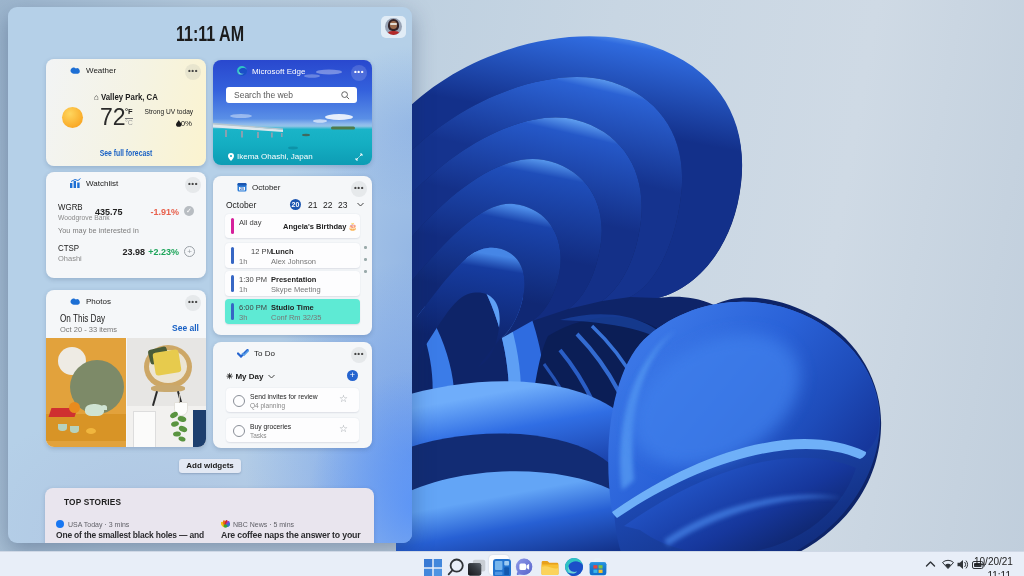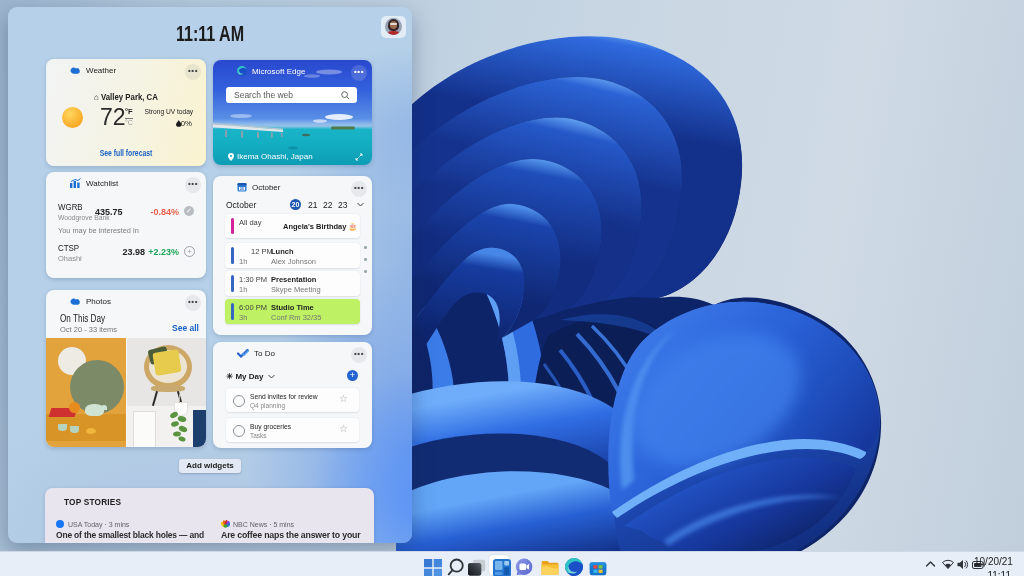--- a/index.html
+++ b/index.html
@@ -246,21 +246,21 @@
             <rect x="3.6" y="3" width="2.4" height="7" fill="#1d6fd4"></rect>
       <rect x="7.2" y="4.5" width="2.4" height="5.5" fill="#1d6fd4"></rect>
       <path d="M1 3.5 L5 1.5 L8 2.5 L10.5 0.5" stroke="#1d6fd4" stroke-width="1" fill="none"></path>
           </svg>
           <span>Watchlist</span>
         </div>
     <div class="dots">•••</div>
     <div class="abs" style="left:12px;top:30px;font-size:9px;color:#222;transform:scaleX(0.88);transform-origin:0 0;">WGRB</div>
     <div class="abs" style="left:12px;top:41px;font-size:7.5px;color:#8a8a8a;transform:scaleX(0.9);transform-origin:0 0;white-space:nowrap;">Woodgrove Bank</div>
     <div class="abs" style="left:49px;top:35px;width:50px;text-align:left;font-size:9px;font-weight:bold;color:#222;">435.75</div>
-    <div class="abs" style="left:99px;top:35px;width:34px;text-align:right;font-size:9px;font-weight:bold;color:#e8604c;">-0.84%</div>
+    <div class="abs" style="left:99px;top:35px;width:34px;text-align:right;font-size:9px;font-weight:bold;color:#e8604c;">-1.91%</div>
     <div class="abs" style="left:138px;top:34px;width:10px;height:10px;border-radius:50%;background:#b8bdc2;color:#fff;font-size:7px;text-align:center;line-height:10px;">✓</div>
     <div class="abs" style="left:12px;top:54px;font-size:8px;color:#7d7d7d;transform:scaleX(0.92);transform-origin:0 0;white-space:nowrap;">You may be interested in</div>
     <div class="abs" style="left:12px;top:71px;font-size:9px;color:#222;transform:scaleX(0.88);transform-origin:0 0;">CTSP</div>
     <div class="abs" style="left:12px;top:82px;font-size:7.5px;color:#8a8a8a;">Ohashi</div>
     <div class="abs" style="left:49px;top:75px;width:50px;text-align:right;font-size:9px;font-weight:bold;color:#222;">23.98</div>
     <div class="abs" style="left:99px;top:75px;width:34px;text-align:right;font-size:9px;font-weight:bold;color:#1da55a;">+2.23%</div>
     <div class="abs" style="left:138px;top:74px;width:9px;height:9px;border-radius:50%;border:0.8px solid #9aa0a6;color:#9aa0a6;font-size:8px;text-align:center;line-height:9px;">+</div>
   </div>
 
   <div class="card" style="left:205px;top:169px;width:159px;height:159px;">
@@ -296,21 +296,21 @@
       <div class="abs" style="left:46px;top:4px;font-size:7.5px;font-weight:bold;color:#222;">Lunch</div>
       <div class="abs" style="left:46px;top:14px;font-size:7.5px;color:#777;">Alex Johnson</div>
     </div>
     <div class="abs" style="left:12px;top:95px;width:135px;height:25px;background:#fdfdfe;border-radius:4px;box-shadow:0 0.5px 1.5px rgba(40,60,100,0.12);">
       <div class="abs" style="left:6px;top:4px;width:3px;height:17px;border-radius:2px;background:#3666c4;"></div>
       <div class="abs" style="left:14px;top:4px;font-size:7.5px;color:#444;">1:30 PM</div>
       <div class="abs" style="left:14px;top:14px;font-size:7.5px;color:#777;">1h</div>
       <div class="abs" style="left:46px;top:4px;font-size:7.5px;font-weight:bold;color:#222;">Presentation</div>
       <div class="abs" style="left:46px;top:14px;font-size:7.5px;color:#777;">Skype Meeting</div>
     </div>
-    <div class="abs" style="left:12px;top:123px;width:135px;height:25px;background:#bef264;border-radius:4px;box-shadow:0 0.5px 1.5px rgba(40,60,100,0.12);">
+    <div class="abs" style="left:12px;top:123px;width:135px;height:25px;background:#5eead4;border-radius:4px;box-shadow:0 0.5px 1.5px rgba(40,60,100,0.12);">
       <div class="abs" style="left:6px;top:4px;width:3px;height:17px;border-radius:2px;background:#3666c4;"></div>
       <div class="abs" style="left:14px;top:4px;font-size:7.5px;color:#444;">6:00 PM</div>
       <div class="abs" style="left:14px;top:14px;font-size:7.5px;color:#777;">3h</div>
       <div class="abs" style="left:46px;top:4px;font-size:7.5px;font-weight:bold;color:#222;">Studio Time</div>
       <div class="abs" style="left:46px;top:14px;font-size:7.5px;color:#777;">Conf Rm 32/35</div>
     </div>
     <div class="abs" style="left:151px;top:70px;width:2.5px;height:2.5px;border-radius:50%;background:#9aa;"></div>
     <div class="abs" style="left:151px;top:82px;width:2.5px;height:2.5px;border-radius:50%;background:#9aa;"></div>
     <div class="abs" style="left:151px;top:94px;width:2.5px;height:2.5px;border-radius:50%;background:#9aa;"></div>
   </div>

